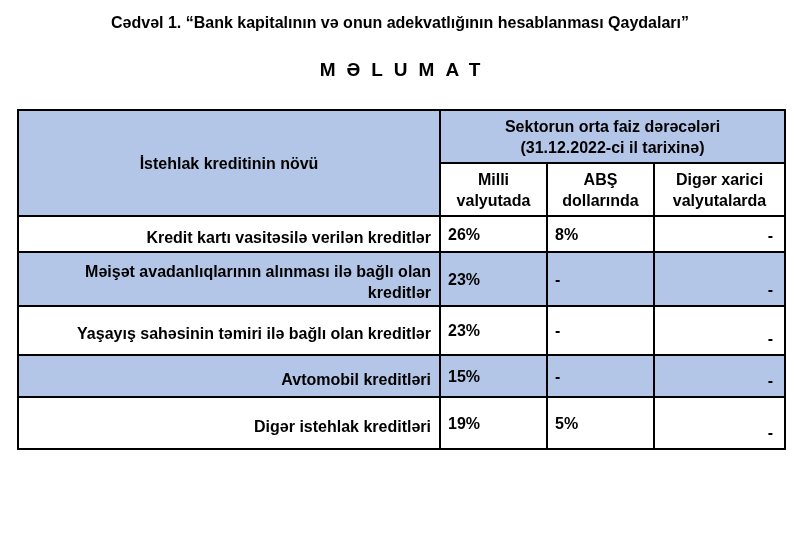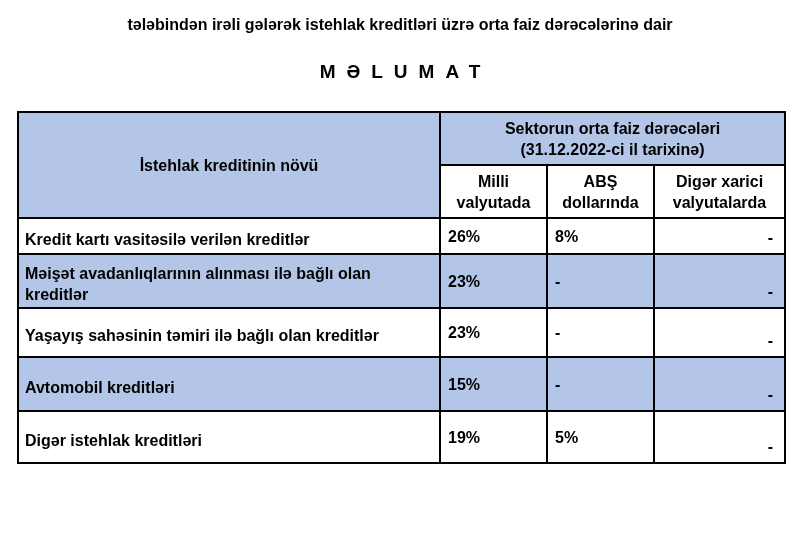--- a/index.html
+++ b/index.html
@@ -30,39 +30,39 @@
     border:2px solid var(--border);
     font-size:16px;font-weight:bold;line-height:21px;
     overflow:hidden;
   }
   thead th{vertical-align:middle;padding:2px 4px;}
   th.row-header{background:var(--fill);}
   th.group-header{background:var(--fill);}
   th.col-header{background:#ffffff;margin-left:44px;}
   tr.group-row{height:53px;}
   tr.sub-row{height:53px;}
-  td.cell-label{text-align:left;vertical-align:middle;padding:8px 8px 2px 6px;}
+  td.cell-label{text-align:right;vertical-align:middle;padding:8px 8px 2px 6px;}
   td.cell-num{text-align:left;vertical-align:middle;padding:2px 7px;}
   td.cell-other{text-align:right;vertical-align:bottom;padding:2px 11px 5px 4px;}
   tbody tr:nth-child(1){height:36px;}
   tbody tr:nth-child(2){height:52px;}
   tbody tr:nth-child(3){height:49px;border-radius:23px;}
-  tbody tr:nth-child(4){height:54px;}
+  tbody tr:nth-child(4){height:42px;}
   tbody tr:nth-child(5){height:52px;}
   tbody tr:nth-child(even) td{background:var(--fill);}
   .note{
     margin:32px 0 0 20px;font-style:italic;font-size:15.5px;line-height:20px;
   }
 </style>
 </head>
 <body>
 
 <div class="page">
 
-  <div class="title-line second">tələbindən irəli gələrək istehlak kreditləri üzrə orta faiz dərəcələrinə dair</div>
+  <div class="title-line first">Cədvəl 1. “Bank kapitalının və onun adekvatlığının hesablanması Qaydaları”</div>
   <div class="melumat">MƏLUMAT</div>
 
   <table class="rates">
     <colgroup>
       <col style="width:422px">
       <col style="width:107px">
       <col style="width:107px">
       <col style="width:131px">
     </colgroup>
     <thead>

